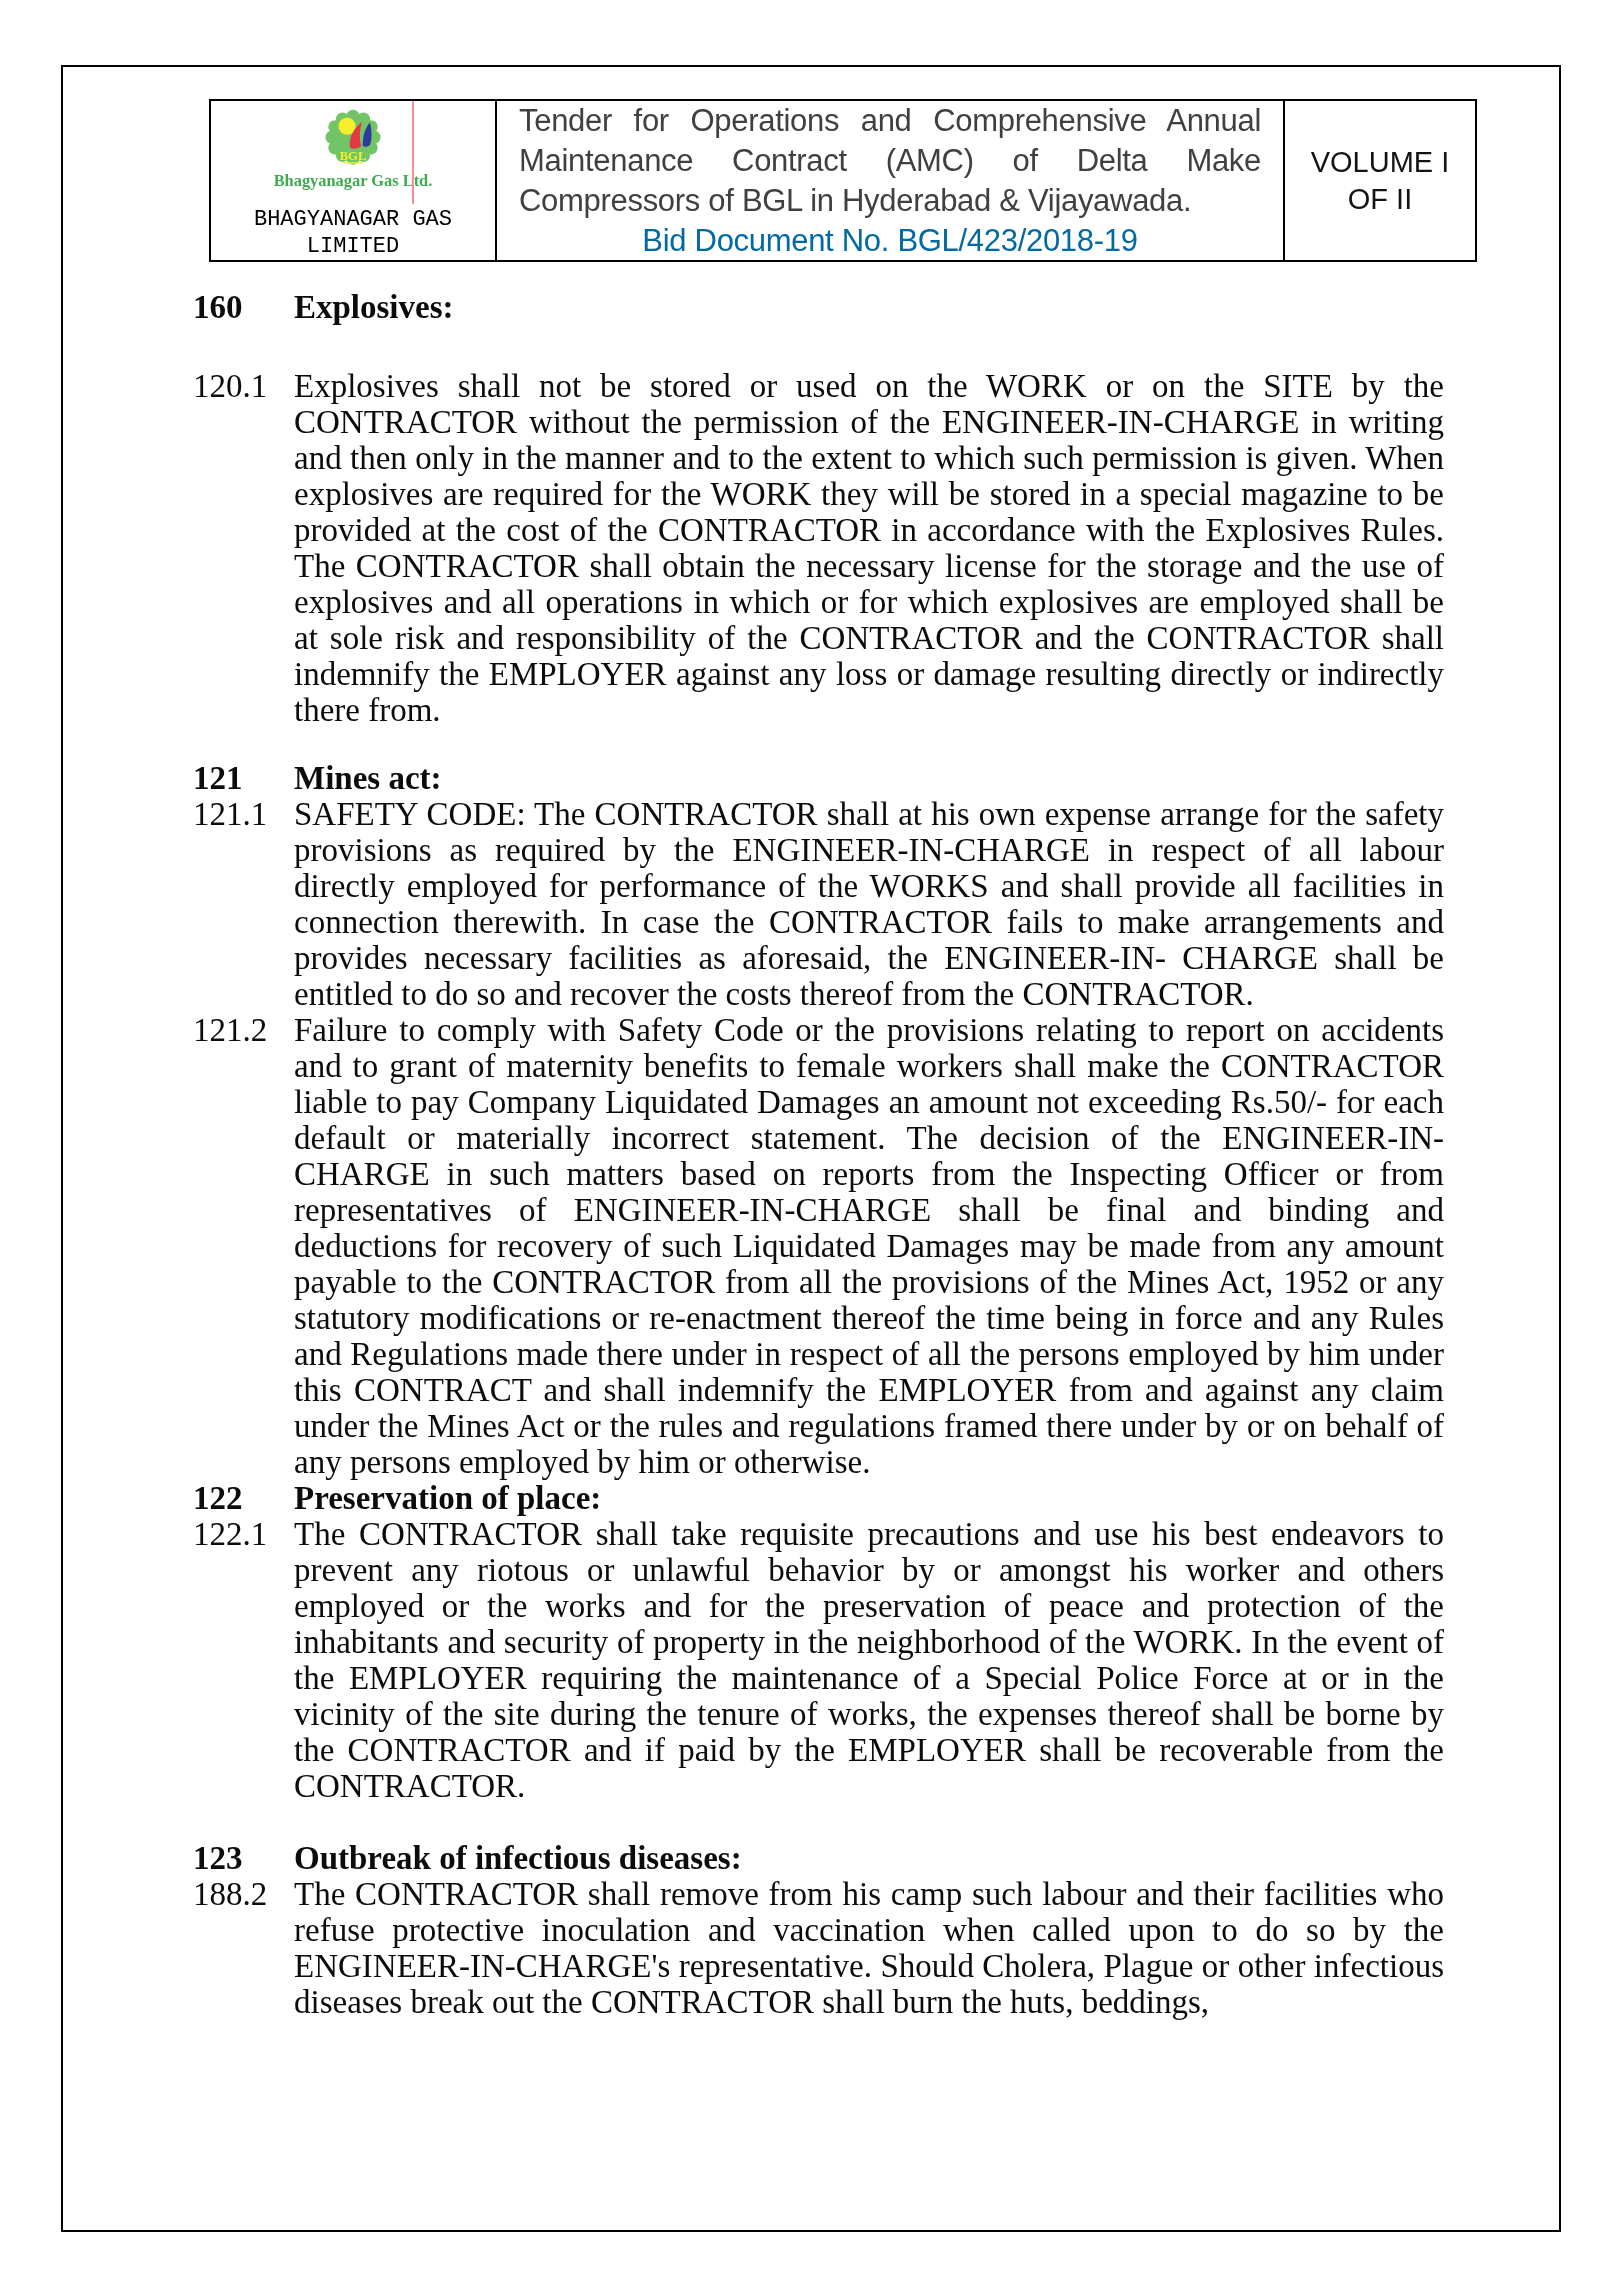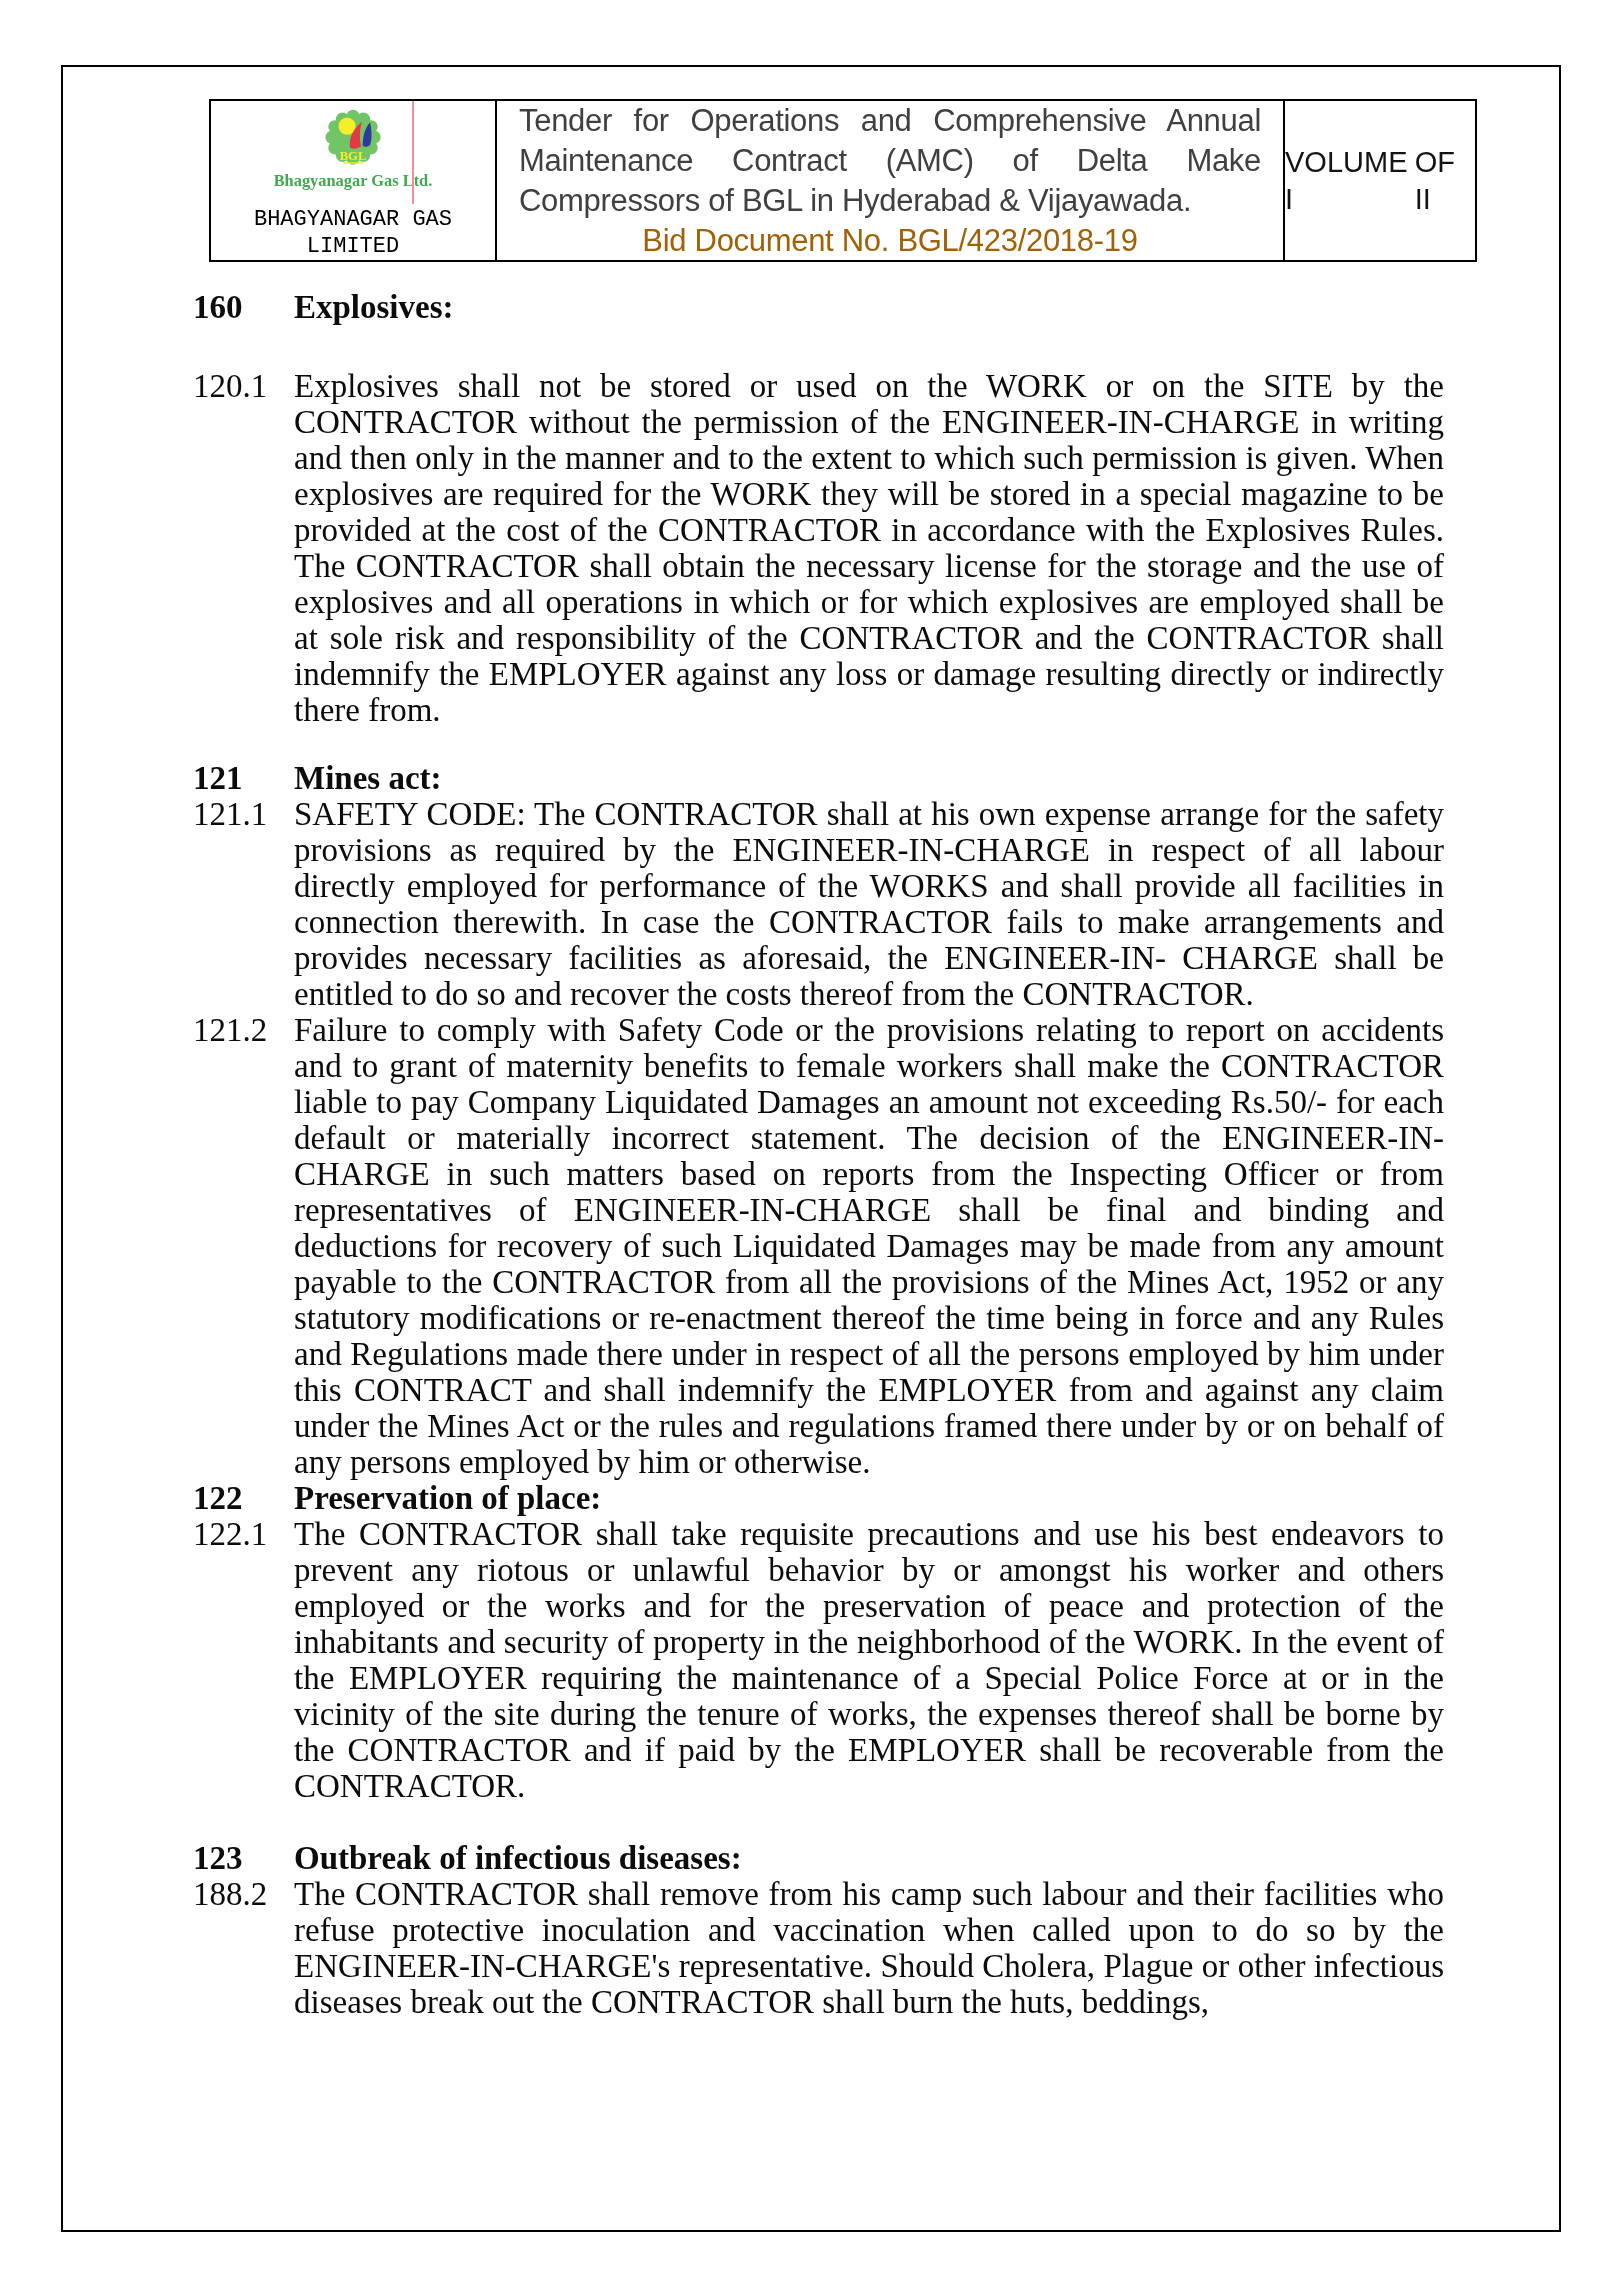--- a/index.html
+++ b/index.html
@@ -8,33 +8,33 @@
   .frame{position:absolute;left:61px;top:65px;width:1500px;height:2167px;
          border:2px solid #000;box-sizing:border-box;}
   
   .header-table{position:absolute;left:209px;top:99px;width:1264px;height:159px;
         border:2.6px solid #000;box-sizing:content-box;display:flex;background:#fff;}
   .cell{box-sizing:border-box;}
   .cell-logo{width:286px;border-right:2.6px solid #000;position:relative;
         display:flex;flex-direction:column;align-items:center;padding-top:5.2px;}
   .cell-title{flex:1;border-right:2.6px solid #000;padding:0 22px;
         display:flex;flex-direction:column;justify-content:center;}
-  .cell-volume{width:190px;display:flex;flex-direction:row;justify-content:center;
+  .cell-volume{width:190px;display:flex;flex-direction:column;justify-content:center;
         align-items:center;font-family:"Liberation Sans",sans-serif;
         font-size:29px;line-height:37px;color:#141414;}
   .logo-svg{width:98px;height:82px;display:block;}
   .logo-caption{font-size:16.4px;line-height:18.3px;font-weight:bold;color:#3faa4f;
         font-family:"Liberation Serif",serif;}
   .company-name{font-family:Liberation Mono, monospace;font-size:22px;line-height:27px;
         text-align:center;width:222px;margin-top:16px;color:#000000;}
   .red-line{position:absolute;left:201px;top:0;width:2px;height:103px;background:#f29191;}
   .title-para{font-family:"Liberation Sans",sans-serif;font-size:31px;line-height:40px;
         text-align:justify;letter-spacing:-0.3px;color:#404040;}
   .bid-line{font-family:"Liberation Sans",sans-serif;font-size:31px;line-height:40px;
-        text-align:center;letter-spacing:-0.3px;color:#a16207;}
+        text-align:center;letter-spacing:-0.3px;color:#0369a1;}
   
   .doc-body{position:absolute;left:193px;top:289px;width:1251px;
         font-size:33px;line-height:36px;color:#0c0c0c;}
   .sec-heading{display:flex;font-weight:bold;}
   .sec-heading .num{width:101px;flex:none;}
   .para{display:flex;}
   .para .num{width:101px;flex:none;}
   .para .ptext{flex:1;text-align:justify;}
   .mb-after-h120{margin-bottom:43px;}
   .mt-s121{margin-top:32px;}

